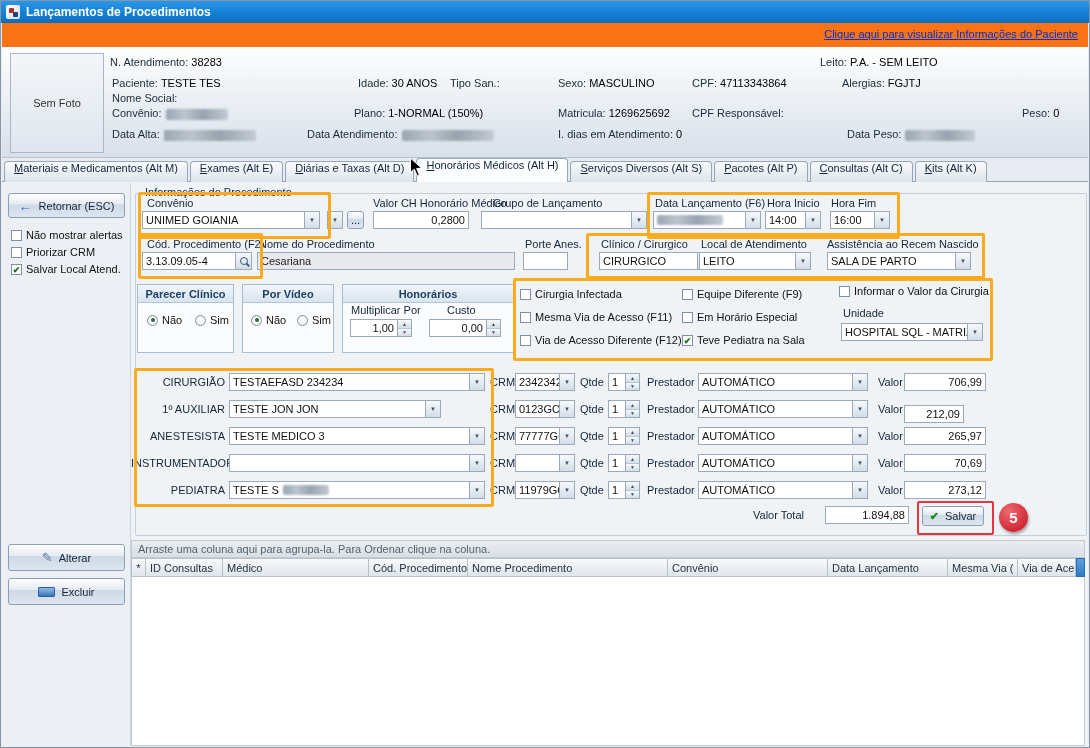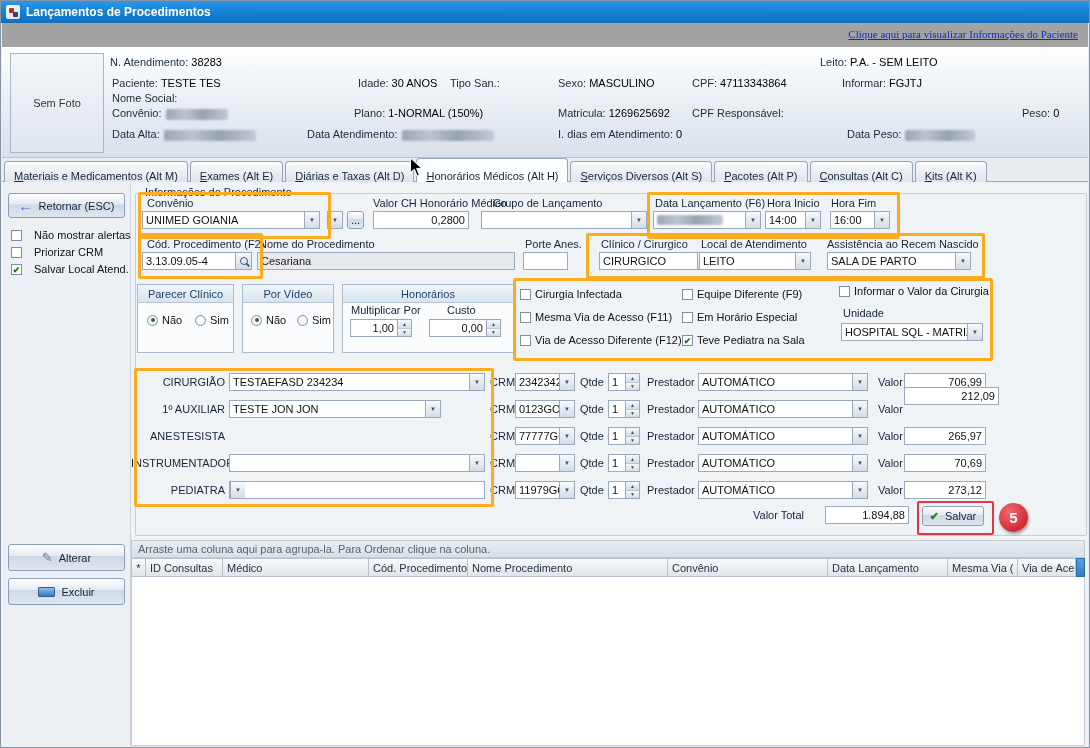--- a/index.html
+++ b/index.html
@@ -7,49 +7,49 @@
        border:1px solid #8796a6;box-sizing:border-box;font-size:11px;color:#111;}
   
   .titlebar{position:absolute;left:0;top:0;right:0;height:22px;
     background:linear-gradient(180deg,#2a97ea 0%,#1480d2 55%,#0e6dbd 100%);
     display:flex;align-items:center;padding-left:5px;color:#fff;font-weight:bold;font-size:12px;gap:6px;}
   .appicon{width:14px;height:14px;background:linear-gradient(145deg,#fdfdfd,#cfe0f0);
     border-radius:2px;position:relative;flex:0 0 auto;}
   .appicon::after{content:"";position:absolute;left:3px;top:3px;width:5px;height:5px;background:#b03030;border-radius:1px;}
   .appicon::before{content:"";position:absolute;right:2px;bottom:2px;width:5px;height:5px;background:#27446e;border-radius:1px;}
   
-  .linkrow{position:absolute;left:1px;top:22px;right:1px;height:24px;background:#a3a3a3;border-bottom:1px solid #dde2e8;font-family:Liberation Serif, serif;}
+  .linkrow{position:absolute;left:1px;top:22px;right:1px;height:24px;background:#f97316;border-bottom:1px solid #dde2e8;}
   .patlink{position:absolute;right:10px;top:5px;color:#0030cf;text-decoration:underline;cursor:pointer;font-size:11px;}
   
   .patient{position:absolute;left:1px;top:46px;right:1px;height:110px;
     background:linear-gradient(180deg,#fdfefe,#e3e9f0 70%,#d8e0e9);border-bottom:1px solid #b9c3ce;}
   .photo{position:absolute;left:8px;top:6px;width:92px;height:98px;
     background:linear-gradient(180deg,#f3f6f9,#dfe6ee);border:1px solid #a9b7c5;
     display:flex;align-items:center;justify-content:center;color:#333;}
   .pf{position:absolute;white-space:nowrap;}
   .pf .l{color:#1b2b3a;}
   .pf .v{color:#000;margin-left:3px;}
   .redact{display:inline-block;height:11px;border-radius:2px;vertical-align:middle;margin-left:4px;
     background:linear-gradient(90deg,#9aa6b2,#bcc5ce 30%,#97a3af 60%,#c3cbd4);filter:blur(1.3px);}
   
   .tabs{position:absolute;left:3px;top:157px;height:24px;display:flex;align-items:flex-end;gap:2px;z-index:3;}
-  .tab{height:20px;padding:0 9px;display:flex;align-items:flex-end;cursor:pointer;color:#15253a;
+  .tab{height:20px;padding:0 9px;display:flex;align-items:flex-start;cursor:pointer;color:#15253a;
     background:linear-gradient(180deg,#fafbfc,#dde4ec);border:1px solid #94a6ba;border-bottom:none;border-radius:4px 4px 0 0;}
   .tab.active{height:23px;background:#fbfdfe;z-index:4;}
   .tab .tl{display:block;}
   .tab .tl::first-letter{text-decoration:underline;}
   .contentline{position:absolute;left:1px;top:180px;right:1px;height:1px;background:#94a6ba;z-index:2;}
   .main{position:absolute;left:1px;top:181px;right:1px;bottom:1px;background:#f0f3f6;}
   
   .sidebar{position:absolute;left:2px;top:182px;width:127px;bottom:2px;background:#eceff3;border-right:1px solid #ccd5de;}
   .btn{display:flex;align-items:center;justify-content:center;gap:6px;cursor:pointer;color:#15253a;font-size:11px;
     background:linear-gradient(180deg,#ffffff,#e3eaf2 45%,#ced9e5 46%,#dee6ef);
     border:1px solid #8aa0b6;border-radius:3px;box-sizing:border-box;}
   .backarrow{color:#2e6fce;font-weight:bold;font-size:14px;line-height:14px;}
-  .schk{position:absolute;display:flex;align-items:center;gap:12px;cursor:pointer;white-space:nowrap;}
+  .schk{position:absolute;display:flex;align-items:center;gap:4px;cursor:pointer;white-space:nowrap;}
   .box{width:11px;height:11px;border:1px solid #7d90a5;background:#fff;font-size:9px;line-height:11px;
     text-align:center;color:#1c6e1c;font-weight:bold;flex:0 0 auto;box-sizing:border-box;}
   .pencil{color:#5b7ca3;font-size:13px;}
   .delicon{width:15px;height:8px;border-radius:1px;background:linear-gradient(180deg,#8fbceb,#3a76b5);border:1px solid #2d5f96;}
   
   .lbl{position:absolute;white-space:nowrap;color:#15253a;}
   .inp{position:absolute;height:18px;box-sizing:border-box;border:1px solid #9aaabc;background:#fff;
     display:flex;align-items:center;padding:0 3px;font-size:11px;overflow:hidden;white-space:nowrap;}
   .inp.ro{background:#e7e9ec;color:#222;}
   .right{justify-content:flex-end;}
@@ -62,21 +62,21 @@
     display:flex;align-items:stretch;font-size:11px;}
   .spin .txt{flex:1;display:flex;align-items:center;padding:0 3px;overflow:hidden;white-space:nowrap;}
   .spin .ud{width:13px;display:flex;flex-direction:column;border-left:1px solid #9aaabc;flex:0 0 auto;}
   .spin .u,.spin .d{flex:1;display:flex;align-items:center;justify-content:center;font-size:5px;color:#3e5368;
     background:linear-gradient(180deg,#f7f9fb,#d3dde7);}
   .spin .u{border-bottom:1px solid #b9c6d3;}
   .magbtn{width:15px;display:flex;align-items:center;justify-content:center;flex:0 0 auto;cursor:pointer;
     background:linear-gradient(180deg,#f7f9fb,#d3dde7);border-left:1px solid #9aaabc;}
   .mag{width:6px;height:6px;border:1.5px solid #3a5a7a;border-radius:50%;position:relative;}
   .mag::after{content:"";position:absolute;width:4px;height:1.5px;background:#3a5a7a;right:-3px;bottom:-1px;transform:rotate(45deg);}
-  .subbox{position:absolute;border:1px solid #a9bccd;background:#fafcfe;box-sizing:border-box;}
+  .subbox{position:absolute;border:1px solid #a9bccd;background:#fafcfe;box-sizing:border-box;font-weight:bold;}
   .subbox .head{height:17px;display:flex;align-items:center;justify-content:center;color:#1c4066;
     background:linear-gradient(180deg,#f0f5fa,#d8e4ef);border-bottom:1px solid #b4c5d6;}
   .radio{width:11px;height:11px;border-radius:50%;border:1px solid #7d90a5;background:radial-gradient(#fff,#e9eef3);
     display:inline-block;position:relative;flex:0 0 auto;box-sizing:border-box;}
   .radio.on::after{content:"";position:absolute;left:2.5px;top:2.5px;width:4px;height:4px;border-radius:50%;background:#2f6b2f;}
   .ritem{position:absolute;display:flex;align-items:center;gap:4px;cursor:pointer;}
   .fchk{position:absolute;display:flex;align-items:center;gap:4px;cursor:pointer;white-space:nowrap;}
   .groupbox{position:absolute;border:1px solid #c3cfdb;border-radius:2px;pointer-events:none;}
   .gtitle{position:absolute;background:#f0f3f6;padding:0 4px;color:#15253a;z-index:1;}
   
@@ -118,21 +118,21 @@
     <div class="photo">
         <span>Sem Foto</span>
       </div>
     <span class="pf" style="left:108px;top:9px"><span class="l">N. Atendimento:</span><span class="v">38283</span></span>
     <span class="pf" style="left:818px;top:9px"><span class="l">Leito:</span><span class="v">P.A. - SEM LEITO</span></span>
     <span class="pf" style="left:110px;top:30px"><span class="l">Paciente:</span><span class="v">TESTE TES</span></span>
     <span class="pf" style="left:356px;top:30px"><span class="l">Idade:</span><span class="v">30 ANOS</span></span>
     <span class="pf" style="left:448px;top:30px"><span class="l">Tipo San.:</span><span class="v"></span></span>
     <span class="pf" style="left:556px;top:30px"><span class="l">Sexo:</span><span class="v">MASCULINO</span></span>
     <span class="pf" style="left:690px;top:30px"><span class="l">CPF:</span><span class="v">47113343864</span></span>
-    <span class="pf" style="left:840px;top:30px"><span class="l">Informar:</span><span class="v">FGJTJ</span></span>
+    <span class="pf" style="left:840px;top:30px"><span class="l">Alergias:</span><span class="v">FGJTJ</span></span>
     <span class="pf" style="left:110px;top:45px"><span class="l">Nome Social:</span><span class="v"></span></span>
     <span class="pf" style="left:110px;top:60px"><span class="l">Convênio:</span><span class="redact" style="width:62px"></span></span>
     <span class="pf" style="left:352px;top:60px"><span class="l">Plano:</span><span class="v">1-NORMAL (150%)</span></span>
     <span class="pf" style="left:556px;top:60px"><span class="l">Matricula:</span><span class="v">1269625692</span></span>
     <span class="pf" style="left:690px;top:60px"><span class="l">CPF Responsável:</span><span class="v"></span></span>
     <span class="pf" style="left:1020px;top:60px"><span class="l">Peso:</span><span class="v">0</span></span>
     <span class="pf" style="left:110px;top:81px"><span class="l">Data Alta:</span><span class="redact" style="width:92px"></span></span>
     <span class="pf" style="left:305px;top:81px"><span class="l">Data Atendimento:</span><span class="redact" style="width:92px"></span></span>
     <span class="pf" style="left:556px;top:81px"><span class="l">I. dias em Atendimento:</span><span class="v">0</span></span>
     <span class="pf" style="left:845px;top:81px"><span class="l">Data Peso:</span><span class="redact" style="width:70px"></span></span>
@@ -402,25 +402,29 @@
         <span class="u">▲</span>
         <span class="d">▼</span>
       </span>
   </div>
   <span class="lbl" style="left:646px;top:402px">Prestador</span>
   <div class="combo" style="left:697px;top:399px;width:170px">
     <span class="txt">AUTOMÁTICO</span>
       <span class="arr">▼</span>
   </div>
   <span class="lbl" style="left:877px;top:402px">Valor</span>
-  <div class="inp right" style="left:903px;top:386px;width:95px">
+  <div class="inp right" style="left:903px;top:404px;width:60px">
       <span>212,09</span>
     </div>
 
   <span class="lbl" style="left:138px;top:429px;width:86px;text-align:right">ANESTESISTA</span>
+  <div class="combo" style="left:228px;top:426px;width:256px">
+    <span class="txt">TESTE MEDICO 3</span>
+      <span class="arr">▼</span>
+  </div>
   <span class="lbl" style="left:489px;top:429px">CRM</span>
   <div class="combo" style="left:514px;top:426px;width:60px">
     <span class="txt">77777GO</span>
       <span class="arr">▼</span>
   </div>
   <span class="lbl" style="left:579px;top:429px">Qtde</span>
   <div class="spin" style="left:607px;top:426px;width:32px">
     <span class="txt">1</span>
     <span class="ud">
         <span class="u">▲</span>
@@ -460,20 +464,24 @@
     <span class="txt">AUTOMÁTICO</span>
       <span class="arr">▼</span>
   </div>
   <span class="lbl" style="left:877px;top:456px">Valor</span>
   <div class="inp right" style="left:903px;top:453px;width:82px">
       <span>70,69</span>
     </div>
 
   <span class="lbl" style="left:138px;top:483px;width:86px;text-align:right">PEDIATRA</span>
   <div class="combo" style="left:228px;top:480px;width:256px">
+    <span class="txt">
+        <span>TESTE S</span>
+        <span class="redact" style="width:46px;height:10px"></span>
+      </span>
     <span class="arr">▼</span>
   </div>
   <span class="lbl" style="left:489px;top:483px">CRM</span>
   <div class="combo" style="left:514px;top:480px;width:60px">
     <span class="txt">11979GO</span>
       <span class="arr">▼</span>
   </div>
   <span class="lbl" style="left:579px;top:483px">Qtde</span>
   <div class="spin" style="left:607px;top:480px;width:32px">
     <span class="txt">1</span>

